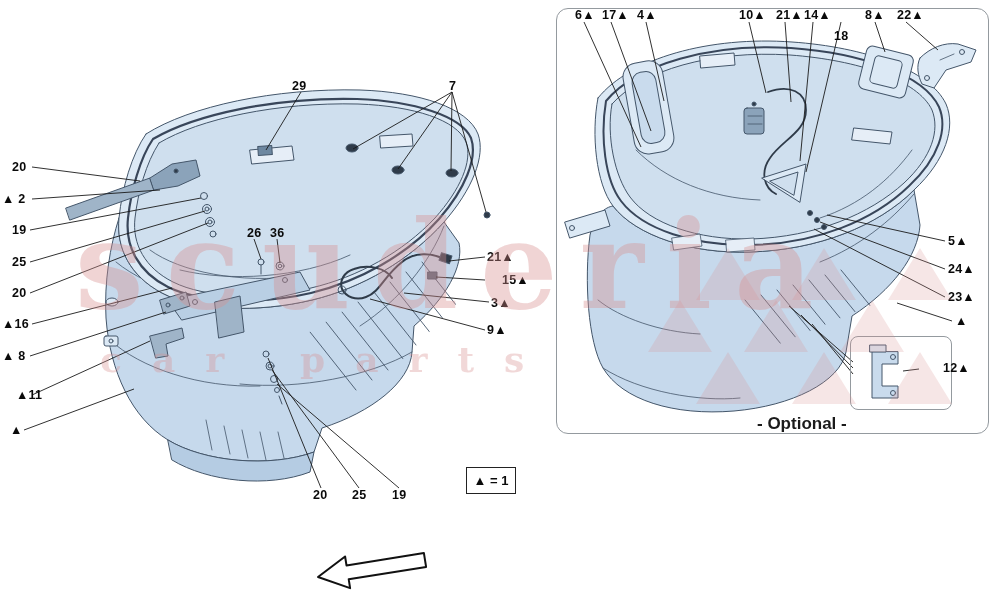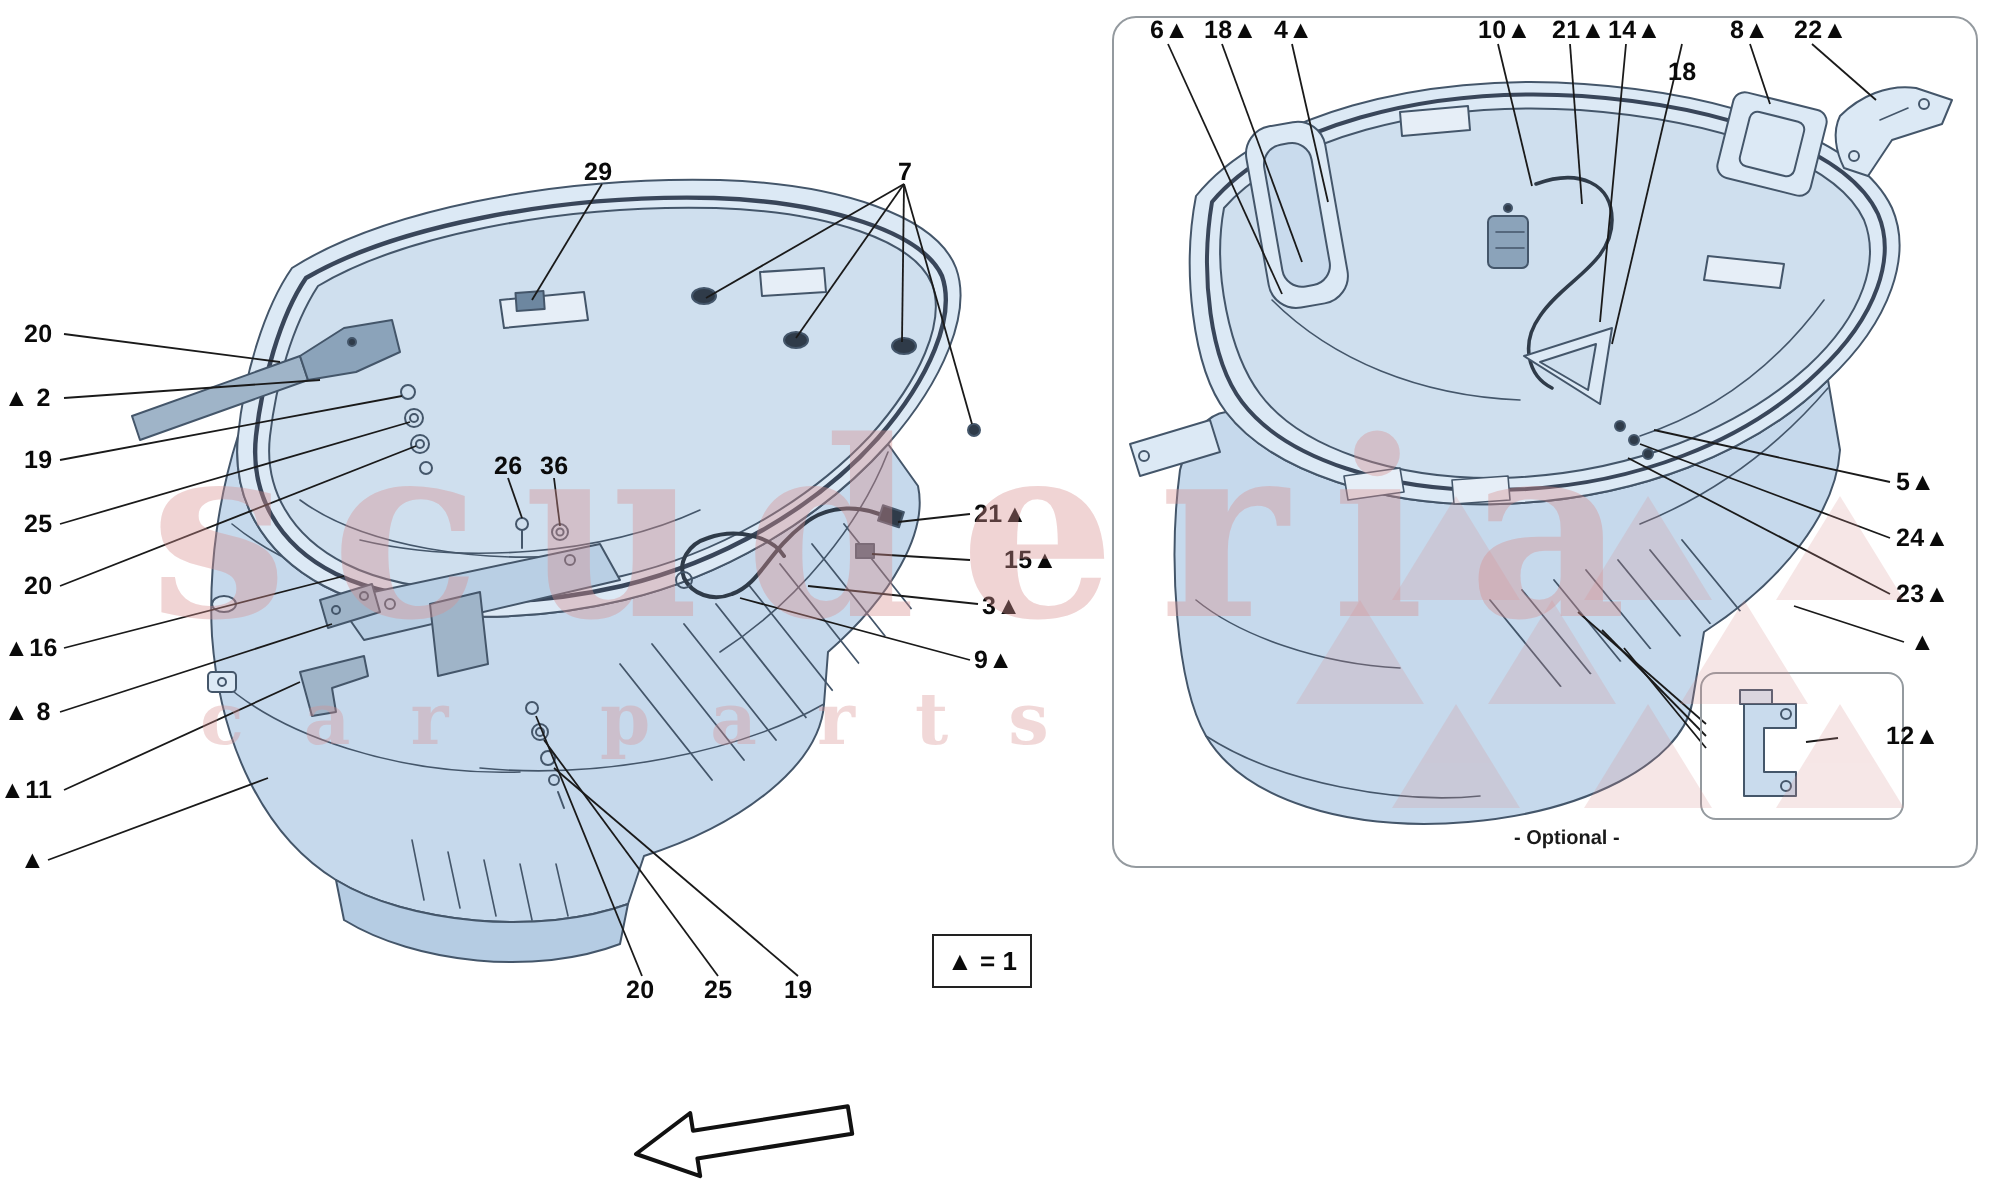--- a/index.html
+++ b/index.html
@@ -14,21 +14,21 @@
   }
   .sub-box{
     position:absolute;border:1.4px solid #949a9f;border-radius:8px;
     background:transparent;z-index:2;
   }
   .callout{
     position:absolute;z-index:3;font-size:12.5px;font-weight:bold;color:#0a0a0a;
     white-space:nowrap;letter-spacing:0.2px;
   }
   .optional-label{
-    position:absolute;z-index:3;font-size:10px;font-weight:bold;color:#1a1a1a;
+    position:absolute;z-index:3;font-size:17px;font-weight:bold;color:#1a1a1a;
   }
   .legend-box{
     position:absolute;z-index:3;border:1.5px solid #222;background:#fff;
     width:48px;height:25px;display:flex;align-items:center;justify-content:center;
     font-size:13px;font-weight:bold;color:#0a0a0a;
   }
   .watermark{position:absolute;left:0;top:0;z-index:4;pointer-events:none;}
 </style>
 </head>
 <body>
@@ -291,34 +291,34 @@
 
 <div class="callout" style="left:292px;top:79px;">29</div>
 <div class="callout" style="left:449px;top:79px;">7</div>
 <div class="callout" style="left:12px;top:160px;">20</div>
 <div class="callout" style="left:2px;top:192px;">▲ 2</div>
 <div class="callout" style="left:12px;top:223px;">19</div>
 <div class="callout" style="left:12px;top:255px;">25</div>
 <div class="callout" style="left:12px;top:286px;">20</div>
 <div class="callout" style="left:2px;top:317px;">▲16</div>
 <div class="callout" style="left:2px;top:349px;">▲ 8</div>
-<div class="callout" style="left:0;top:388px;">▲11</div>
+<div class="callout" style="left:16px;top:388px;">▲11</div>
 <div class="callout" style="left:10px;top:423px;">▲</div>
 <div class="callout" style="left:247px;top:226px;">26</div>
 <div class="callout" style="left:270px;top:226px;">36</div>
 <div class="callout" style="left:487px;top:250px;">21▲</div>
 <div class="callout" style="left:502px;top:273px;">15▲</div>
 <div class="callout" style="left:491px;top:296px;">3▲</div>
 <div class="callout" style="left:487px;top:323px;">9▲</div>
 <div class="callout" style="left:313px;top:488px;">20</div>
 <div class="callout" style="left:352px;top:488px;">25</div>
 <div class="callout" style="left:392px;top:488px;">19</div>
 
 <div class="callout" style="left:575px;top:8px;">6▲</div>
-<div class="callout" style="left:602px;top:8px;">18▲</div>
+<div class="callout" style="left:602px;top:8px;">17▲</div>
 <div class="callout" style="left:637px;top:8px;">4▲</div>
 <div class="callout" style="left:739px;top:8px;">10▲</div>
 <div class="callout" style="left:776px;top:8px;">21▲</div>
 <div class="callout" style="left:804px;top:8px;">14▲</div>
 <div class="callout" style="left:834px;top:8px;margin-top:21px;">18</div>
 <div class="callout" style="left:865px;top:8px;">8▲</div>
 <div class="callout" style="left:897px;top:8px;">22▲</div>
 <div class="callout" style="left:948px;top:234px;">5▲</div>
 <div class="callout" style="left:948px;top:262px;text-align:right;">24▲</div>
 <div class="callout" style="left:948px;top:290px;">23▲</div>

